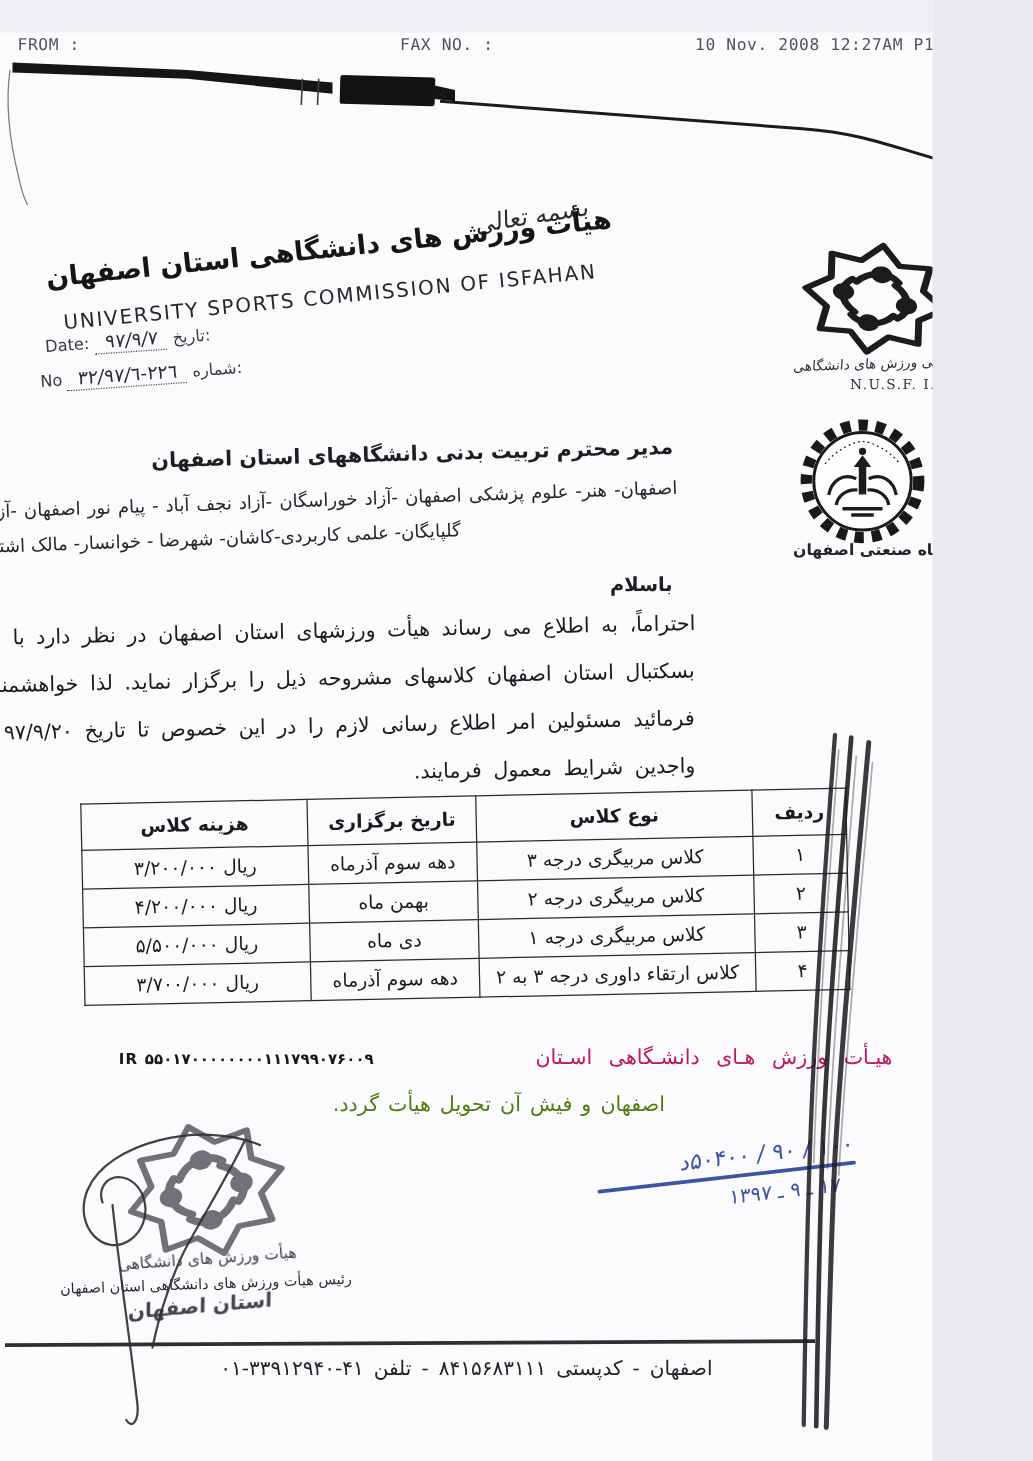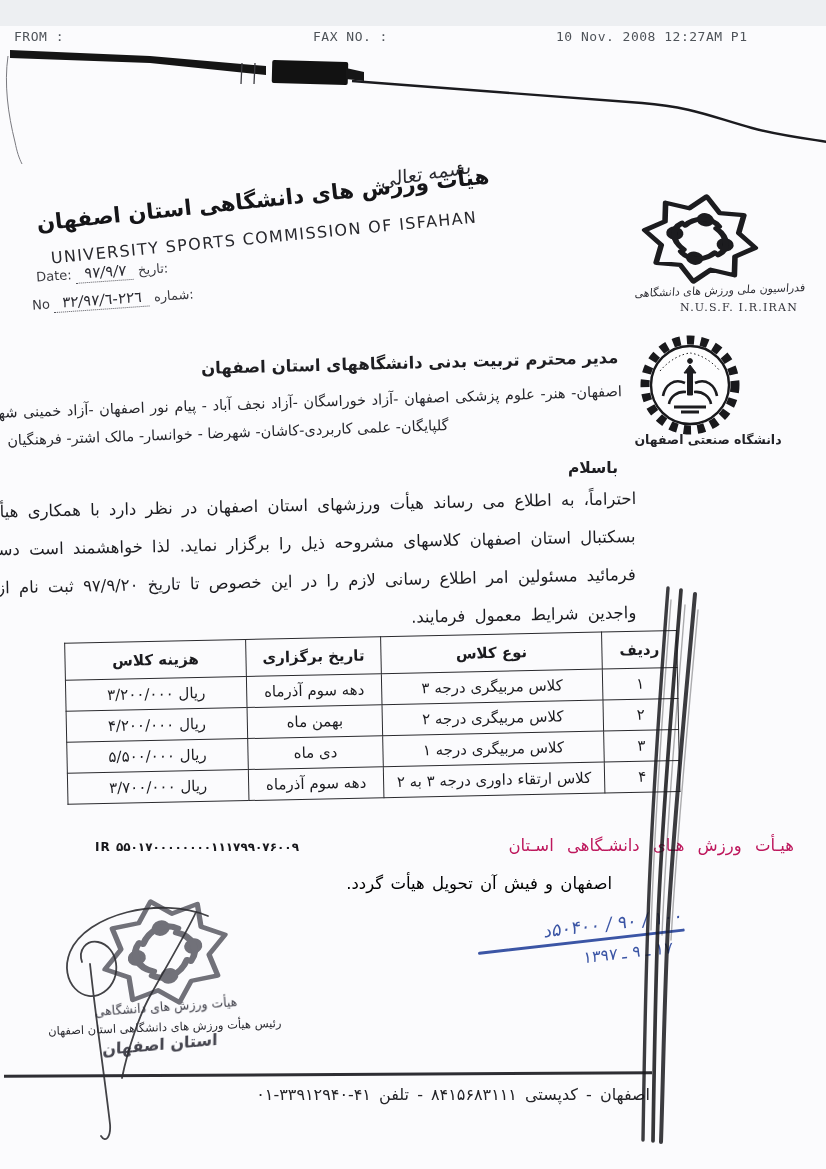--- a/index.html
+++ b/index.html
@@ -1,22 +1,22 @@
 <!DOCTYPE html>
 <html><head>
 <meta charset="utf-8">
 <style>
   html,body{margin:0;padding:0;background:#e8eaed;}
-  #page{position:relative;width:826px;height:1169px;background:#fbfbfd;overflow:hidden;
+  #page{position:relative;width:746px;height:1169px;background:#fbfbfd;overflow:hidden;
         font-family:"DejaVu Sans",sans-serif;color:#1e1e22;}
   .abs{position:absolute;}
   .scan-top{top:0;left:0;width:826px;height:26px;background:#edeff2;}
   .fax{top:29px;font-family:"DejaVu Sans Mono",monospace;font-size:13px;color:#4e5359;letter-spacing:.5px;white-space:nowrap;}
   .fax-from{left:14px;}
-  .fax-no{left:313px;text-align:right;}
+  .fax-no{left:320px;text-align:right;}
   .fax-time{left:556px;}
 
   .bismillah{left:356px;top:162px;width:140px;text-align:center;font-size:19px;color:#2b2b30;
              transform:rotate(-9deg) skewX(-8deg);white-space:nowrap;}
   .fa-title{left:28px;top:187px;width:470px;text-align:center;font-size:21.5px;font-weight:bold;
             letter-spacing:.4px;transform:rotate(-6deg);color:#151518;white-space:nowrap;direction:rtl;}
   .en-title{left:18px;top:228px;width:492px;text-align:center;font-size:16px;letter-spacing:1.4px;
             transform:rotate(-5.5deg);color:#27272c;white-space:nowrap;}
 
   .field-row{white-space:nowrap;transform:rotate(-4deg);font-size:13px;color:#3a3a40;}
@@ -46,21 +46,21 @@
   table.classes th{height:36px;font-weight:bold;font-size:15px;}
   table.classes td{height:30px;}
   .col-no{width:62px;} .col-type{width:208px;} .col-date{width:122px;} .col-cost{width:168px;}
   .ltr-num{direction:ltr;unicode-bidi:isolate;}
 
   .pay1{right:32px;top:798px;font-size:16.5px;word-spacing:13px;color:#1c1c20;}
   .pay1 .acct{font-size:17.5px;font-weight:bold;letter-spacing:1px;}
   .pay2{left:95px;right:32px;top:836px;display:flex;justify-content:space-between;align-items:baseline;direction:ltr;}
   .shaba{font-size:12px;font-weight:bold;letter-spacing:1px;color:#18181c;direction:ltr;unicode-bidi:isolate;white-space:nowrap;}
   .pay2-fa{font-size:16.5px;word-spacing:8px;direction:rtl;white-space:nowrap;color:#be185d;margin-left:20px;}
-  .pay3{right:214px;top:874px;font-size:16.5px;word-spacing:2px;color:#000000;}
+  .pay3{right:214px;top:874px;font-size:16.5px;word-spacing:2px;color:#4d7c0f;}
 
   .stamp-line1{left:66px;top:999px;width:200px;text-align:center;font-size:12.5px;color:#3e3e48;
                filter:blur(.4px);transform:rotate(-4deg);direction:rtl;white-space:nowrap;}
   .stamp-caption{left:48px;top:1020px;font-size:11.5px;color:#2b2b31;transform:rotate(-2deg);
                  direction:rtl;white-space:nowrap;}
   .stamp-line2{left:95px;top:1035px;width:130px;text-align:center;font-size:16px;font-weight:bold;color:#45454f;
                filter:blur(.4px);transform:rotate(-5deg) skewX(-6deg);direction:rtl;white-space:nowrap;}
 
   .blue-hand{left:478px;top:928px;transform:rotate(-6.5deg);transform-origin:left center;}
   .blue1{font-size:18px;letter-spacing:2px;direction:rtl;white-space:nowrap;transform:skewX(-10deg);}

